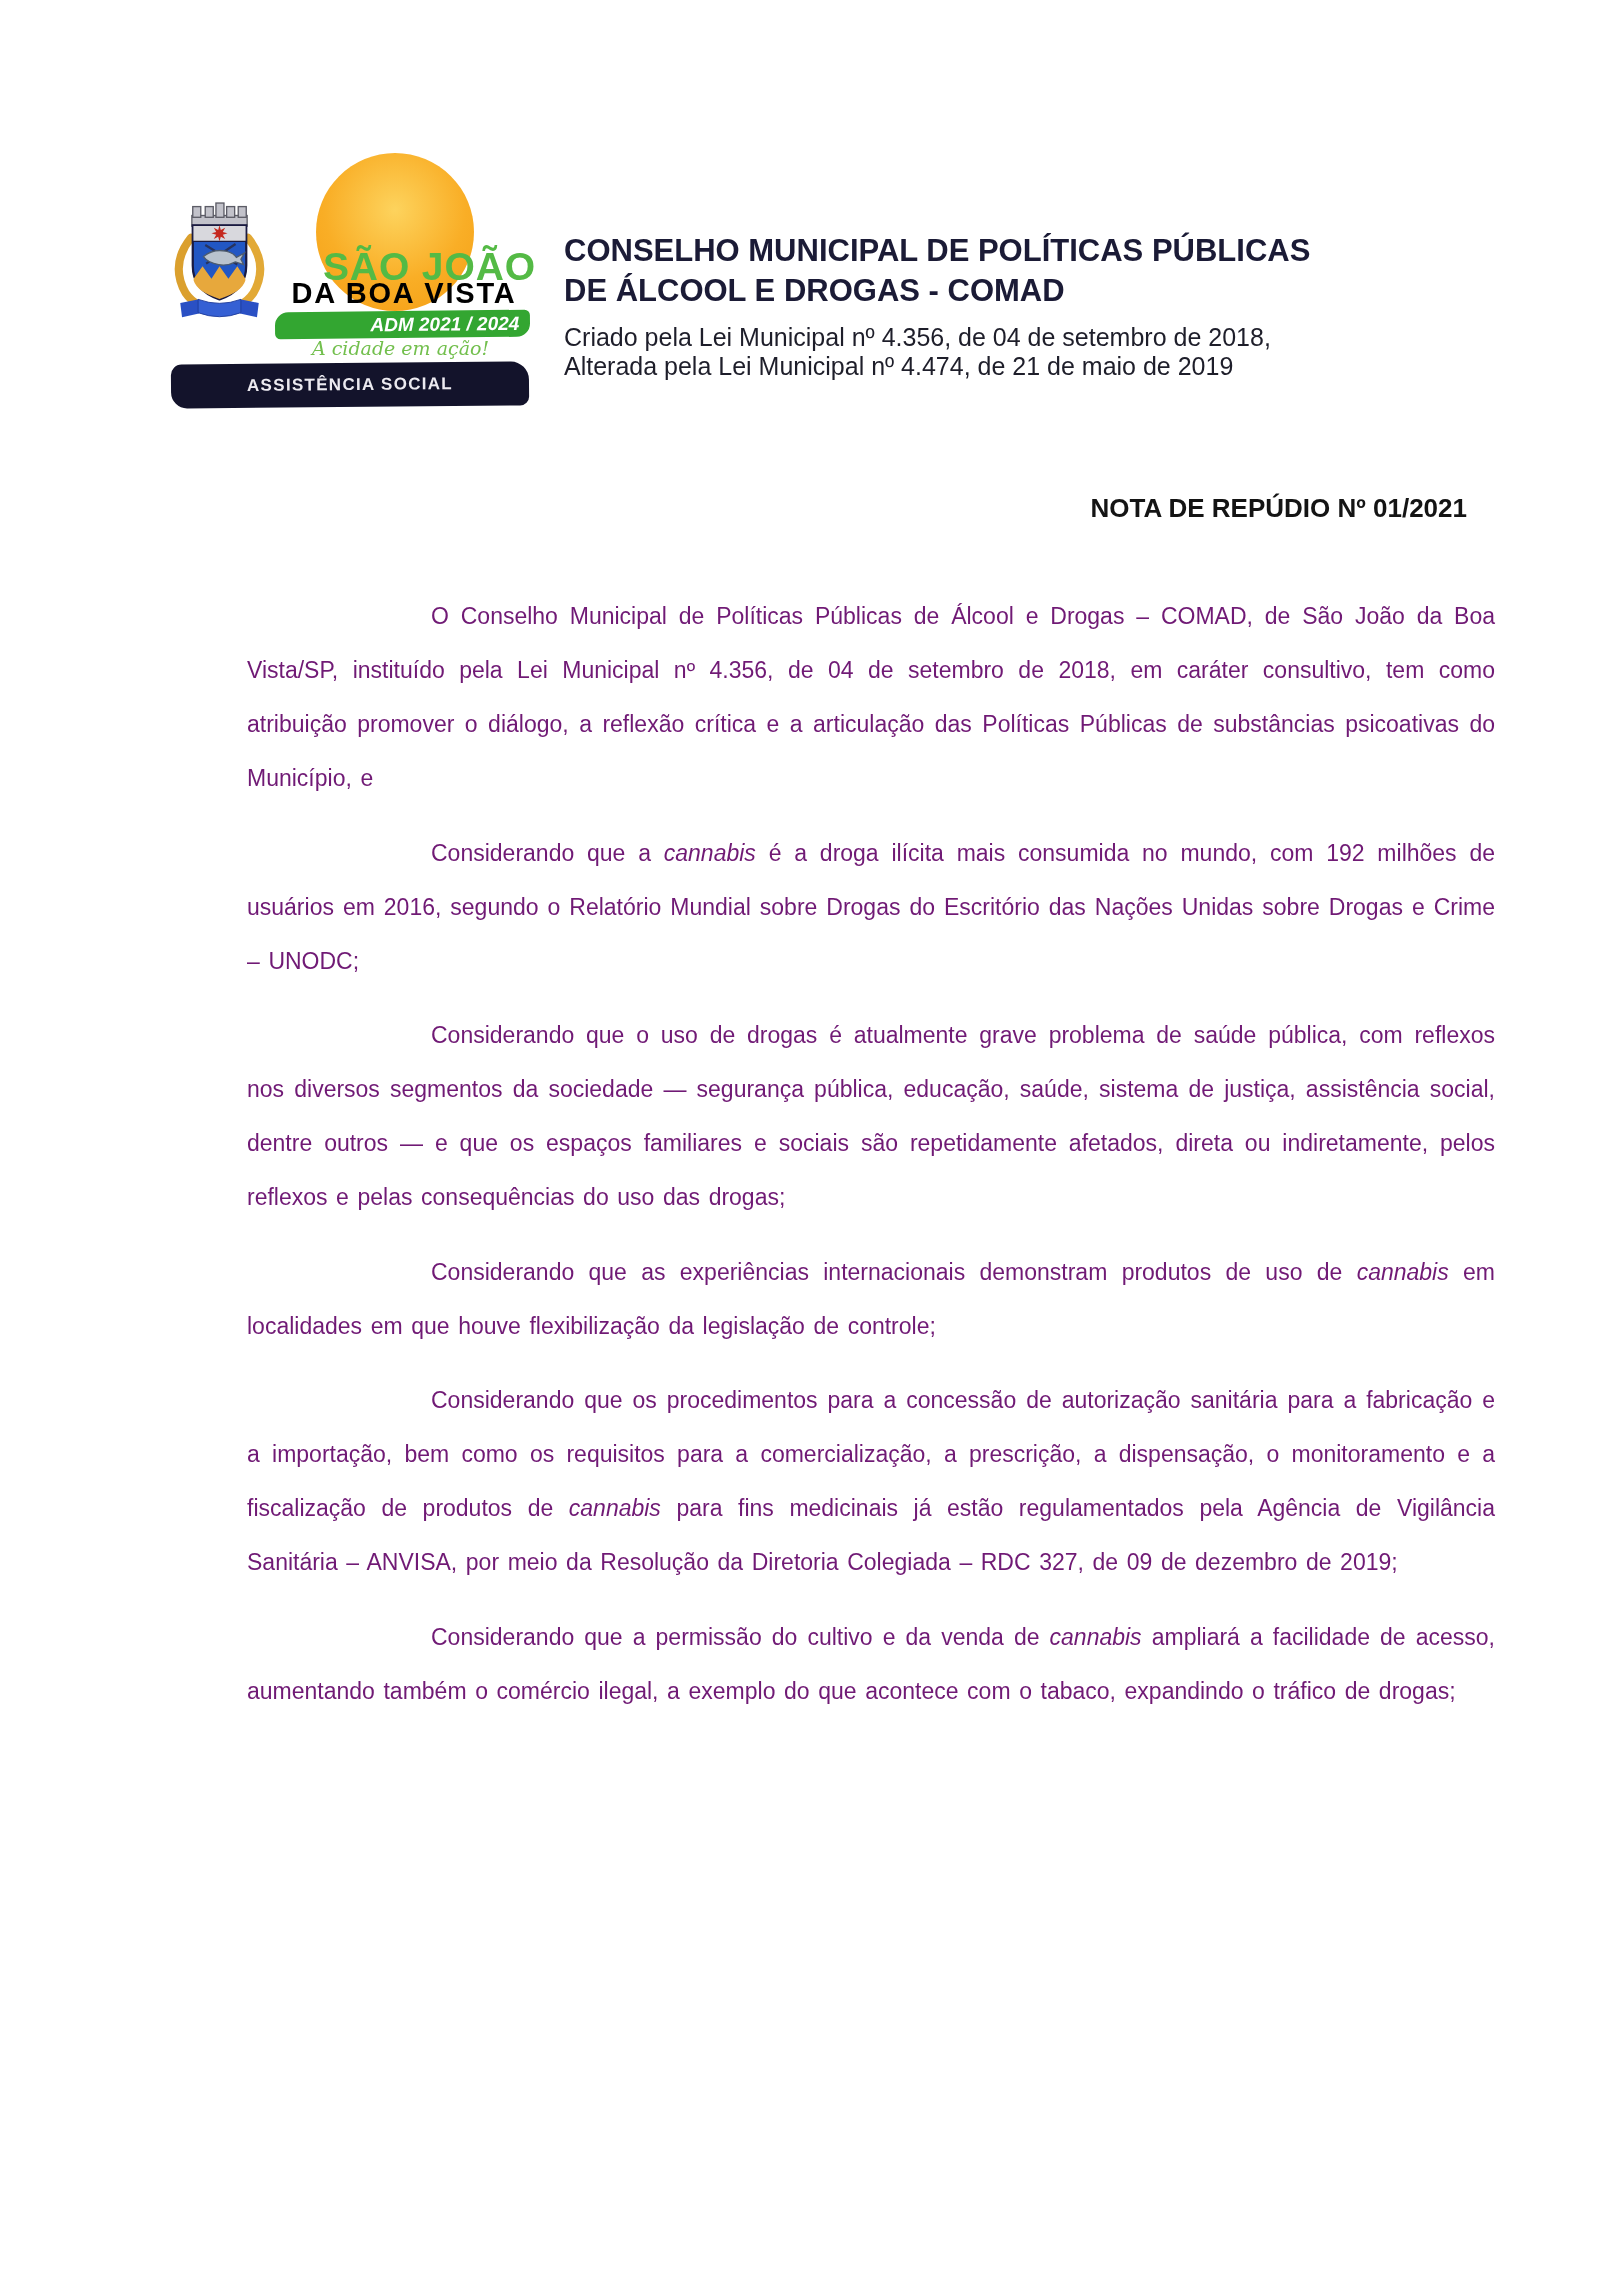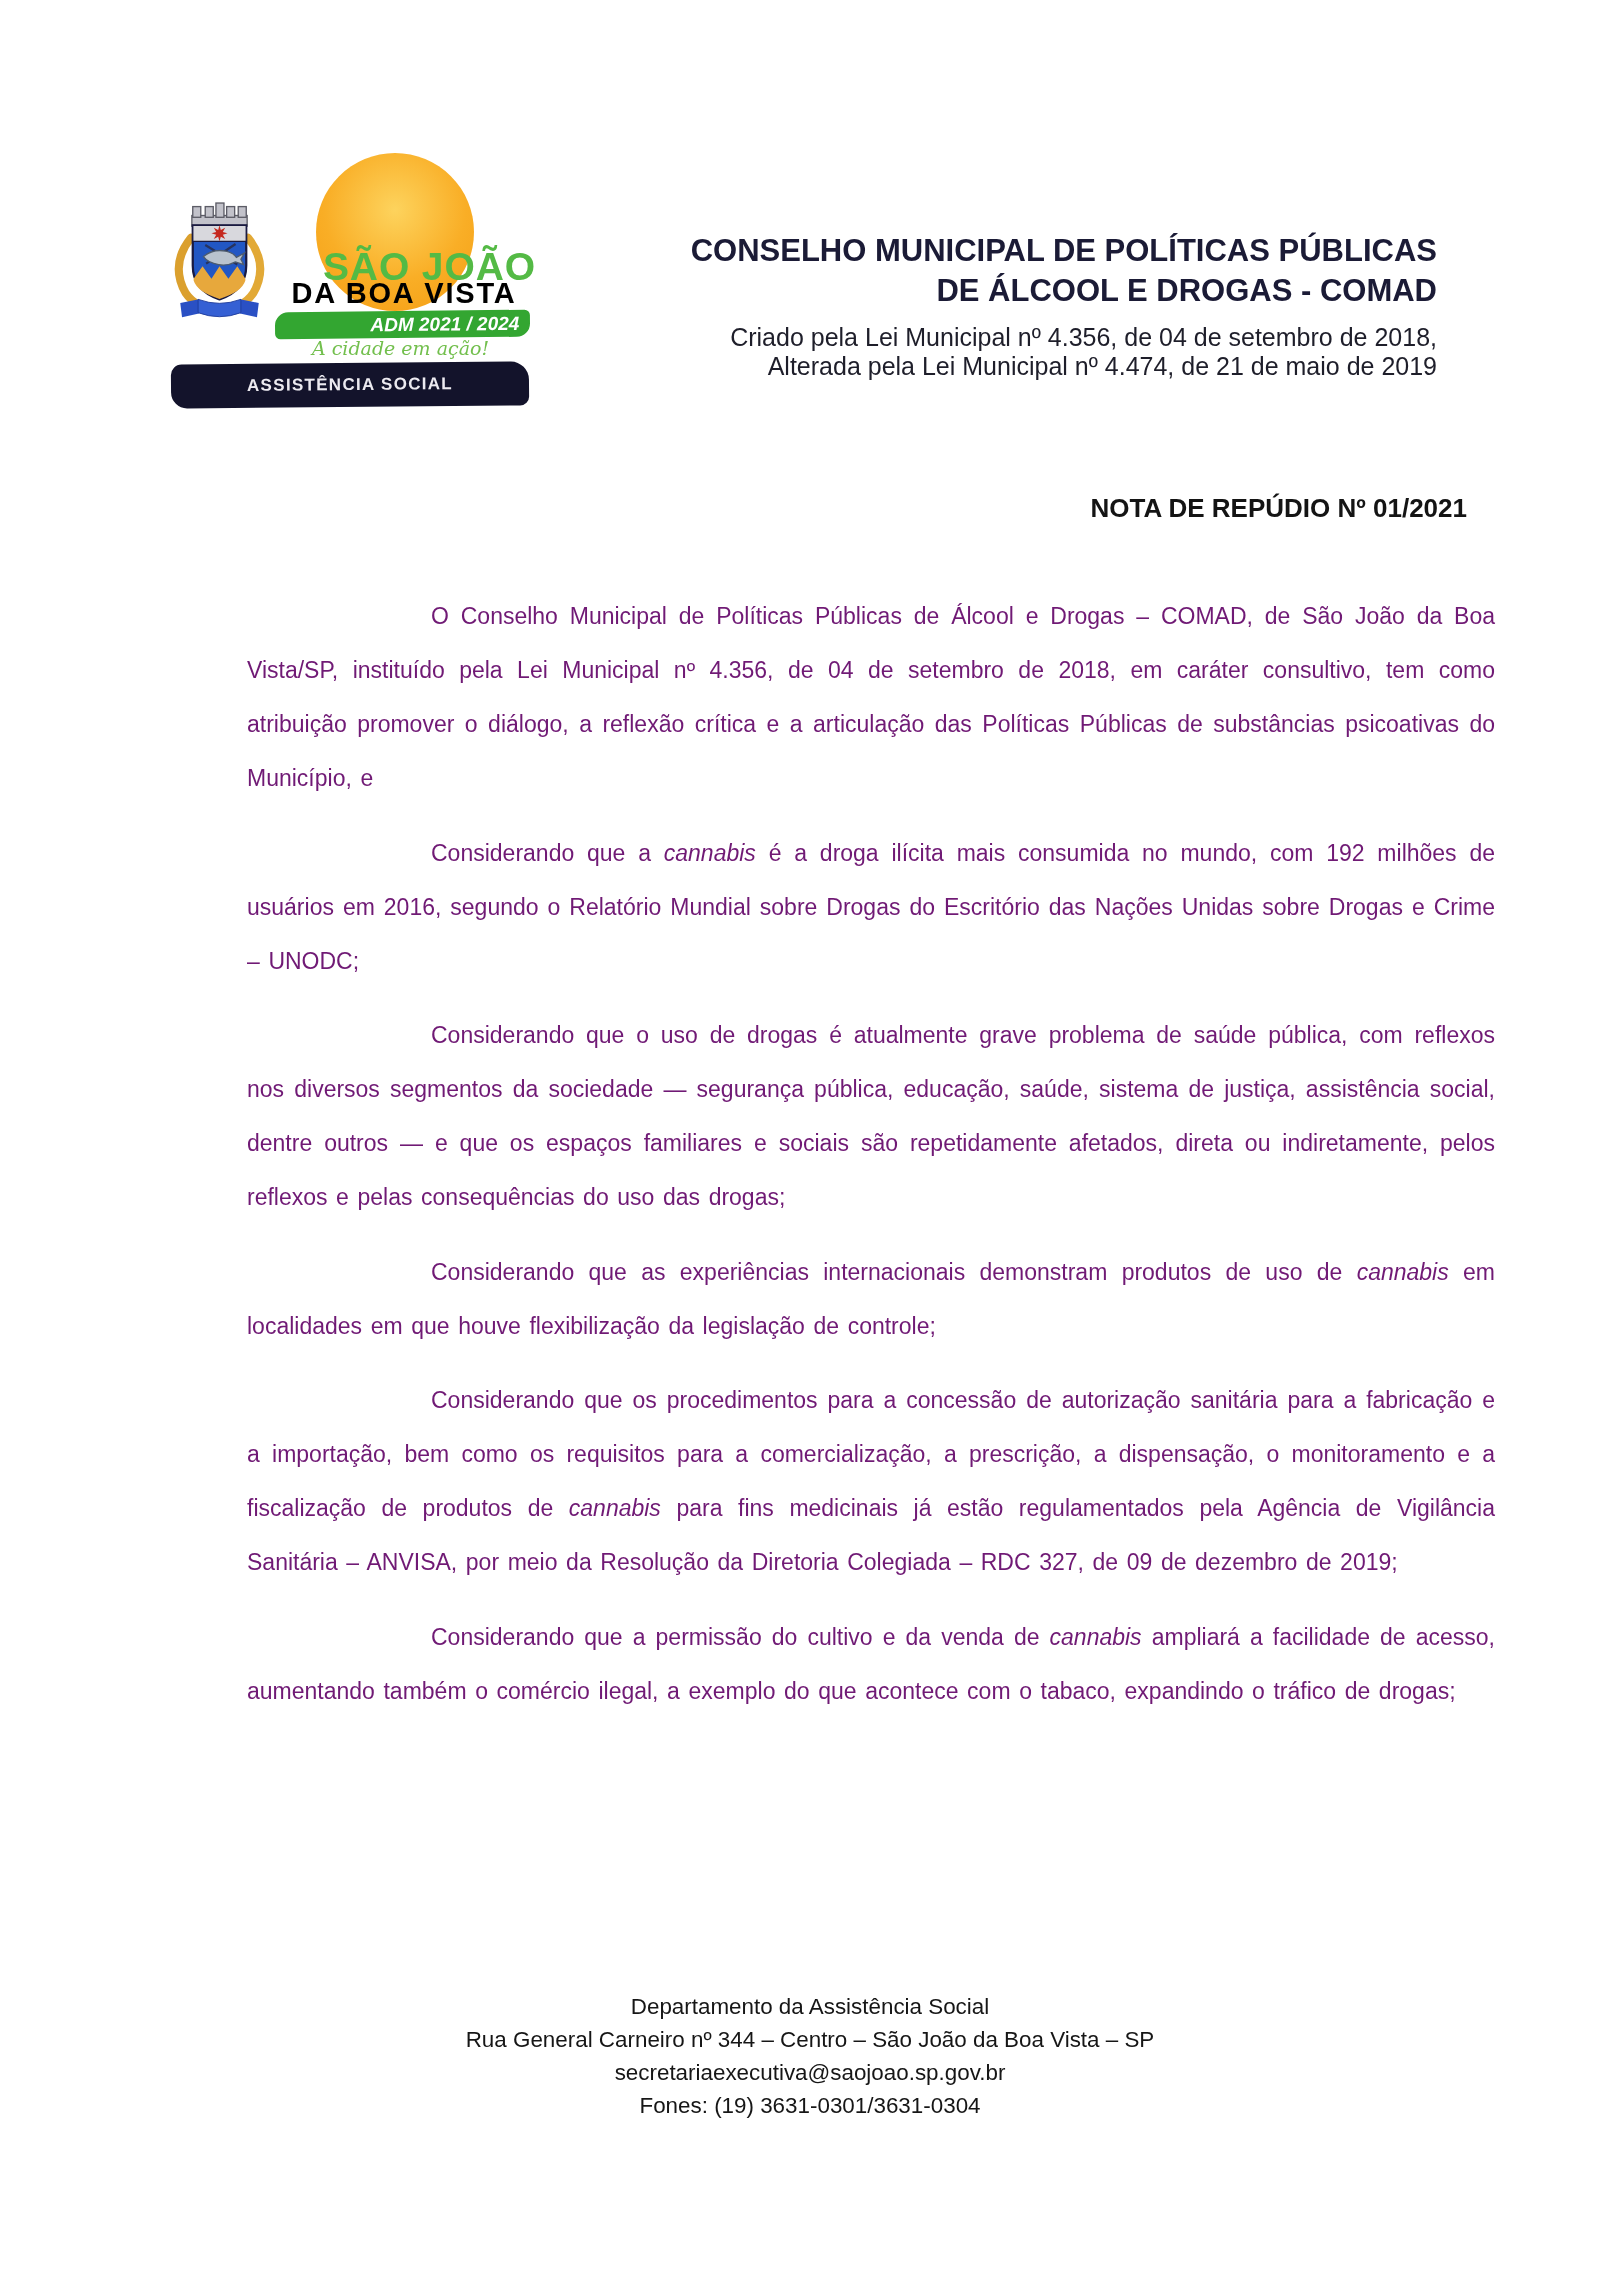--- a/index.html
+++ b/index.html
@@ -22,21 +22,21 @@
                 color:#ffffff; font-size:19px; font-weight:bold; font-style:italic;
                 text-align:right; line-height:27px; padding-right:10.7px; box-sizing:border-box; }
   .tagline { position:absolute; left:116px; top:189px; width:237px; text-align:center;
              font-family:"DejaVu Serif", serif; font-style:italic; font-size:19px; color:#72bf4d; }
   .social-bar { position:absolute; left:4.5px; top:215px; width:358px; height:44px;
                 background:#13132b; border-radius:10.7px 18px 9px 16px; transform:rotate(-0.5deg);
                 color:#eceaf0; font-size:17px; font-weight:600; letter-spacing:1.3px;
                 text-align:center; line-height:44px; }
 
   
-  .header-text { position:absolute; left:564px; top:231px; width:873px; text-align:right; }
+  .header-text { position:absolute; left:564px; top:231px; width:873px; text-align:left; }
   .header-title { color:#1b1b36; font-size:31px; font-weight:bold; line-height:40px; }
   .header-sub   { color:#1e1e2a; font-size:25px; line-height:29.6px; margin-top:11.6px; }
 
   
   .doc-title { position:absolute; left:219px; top:493px; width:1248px; text-align:right;
                font-size:26px; font-weight:bold; color:#141414; }
   .document-body { position:absolute; left:219px; top:589px; width:1248px;
                    font-size:23px; line-height:54px; color:#701a75;
                    text-align:justify; word-spacing:2.2px;margin-left:28px; }
   .document-body p { margin:0 0 20.6px 0; text-indent:184px; }
@@ -107,21 +107,15 @@
 
   <div class="document-body">
       <p><span>O Conselho Municipal de Políticas Públicas de Álcool e Drogas – COMAD, de São João da Boa Vista/SP, instituído pela Lei Municipal nº 4.356, de 04 de setembro de 2018, em caráter consultivo, tem como atribuição promover o diálogo, a reflexão crítica e a articulação das Políticas Públicas de substâncias psicoativas do Município, e</span></p>
       <p><span>Considerando que a </span><span class="italic">cannabis</span><span> é a droga ilícita mais consumida no mundo, com 192 milhões de usuários em 2016, segundo o Relatório Mundial sobre Drogas do Escritório das Nações Unidas sobre Drogas e Crime – UNODC;</span></p>
       <p><span>Considerando que o uso de drogas é atualmente grave problema de saúde pública, com reflexos nos diversos segmentos da sociedade — segurança pública, educação, saúde, sistema de justiça, assistência social, dentre outros — e que os espaços familiares e sociais são repetidamente afetados, direta ou indiretamente, pelos reflexos e pelas consequências do uso das drogas;</span></p>
       <p><span>Considerando que as experiências internacionais demonstram produtos de uso de </span><span class="italic">cannabis</span><span> em localidades em que houve flexibilização da legislação de controle;</span></p>
       <p><span>Considerando que os procedimentos para a concessão de autorização sanitária para a fabricação e a importação, bem como os requisitos para a comercialização, a prescrição, a dispensação, o monitoramento e a fiscalização de produtos de </span><span class="italic">cannabis</span><span> para fins medicinais já estão regulamentados pela Agência de Vigilância Sanitária – ANVISA, por meio da Resolução da Diretoria Colegiada – RDC 327, de 09 de dezembro de 2019;</span></p>
       <p><span>Considerando que a permissão do cultivo e da venda de </span><span class="italic">cannabis</span><span> ampliará a facilidade de acesso, aumentando também o comércio ilegal, a exemplo do que acontece com o tabaco, expandindo o tráfico de drogas;</span></p>
     </div>
 
-  <div class="document-footer">
-      <div>Departamento da Assistência Social</div>
-      <div>Rua General Carneiro nº 344 – Centro – São João da Boa Vista – SP</div>
-      <div>secretariaexecutiva@saojoao.sp.gov.br</div>
-      <div>Fones: (19) 3631-0301/3631-0304</div>
-    </div>
 
 </div>
 
 
 </body></html>

